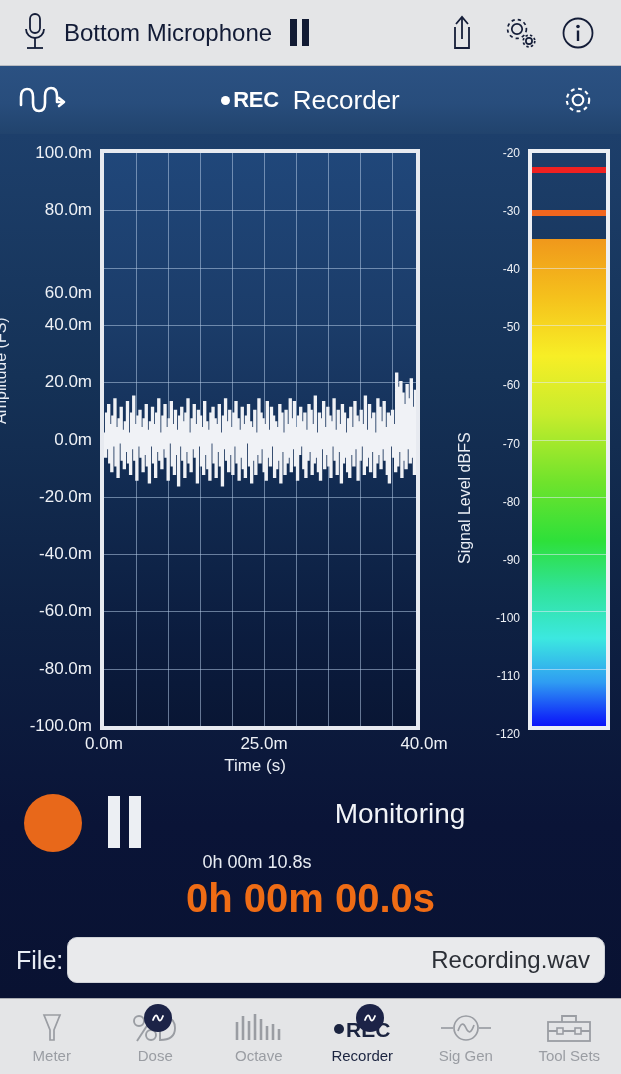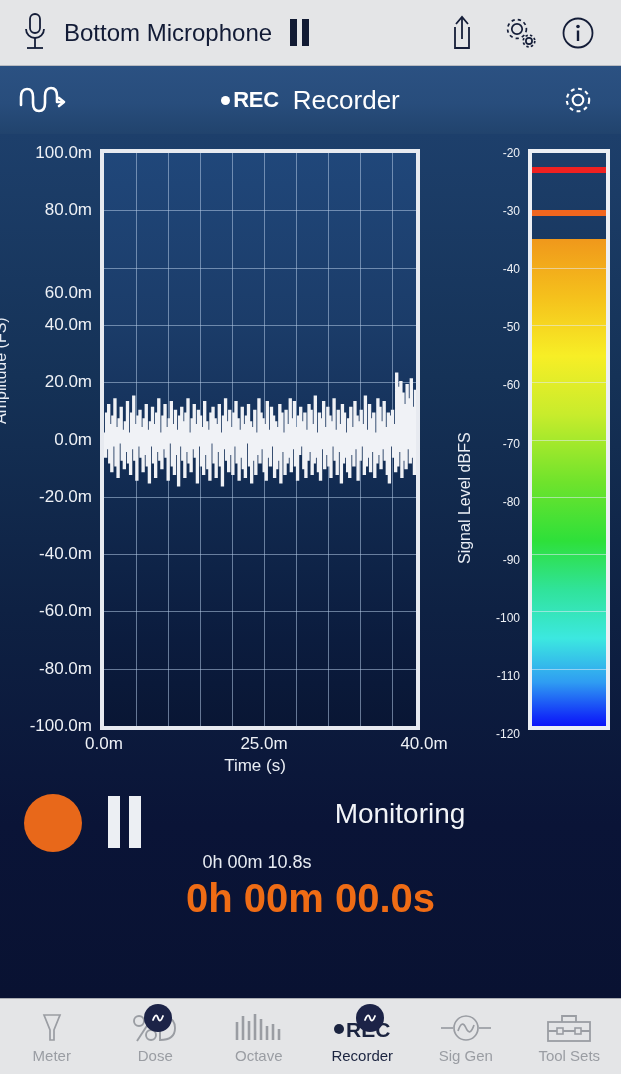--- a/index.html
+++ b/index.html
@@ -324,20 +324,24 @@
       <div class="rec-btn"></div>
       <div class="pause-btn">
           <i></i>
           <i></i>
         </div>
       <div class="status-text">Monitoring</div>
     </div>
     <div class="elapsed-small">0h 00m 10.8s</div>
     <div class="timer-big">0h 00m 00.0s</div>
 
+    <div class="file-row">
+      <span class="file-label">File:</span>
+      <div class="file-input" placeholder="Recording.wav">Recording.wav</div>
+    </div>
   </div>
 
   <div class="tabbar" id="tabbar">
       <div class="tab">
         <span class="tab-ico">
           <svg width="34" height="32" viewBox="0 0 34 32">
             <path d="M9 3 L25 3 L19 18 L19 28 L15 28 L15 18 Z" fill="none" stroke="#9a9da3" stroke-width="1.7"></path>
           </svg>
         </span>
         <span class="tab-label">Meter</span>

